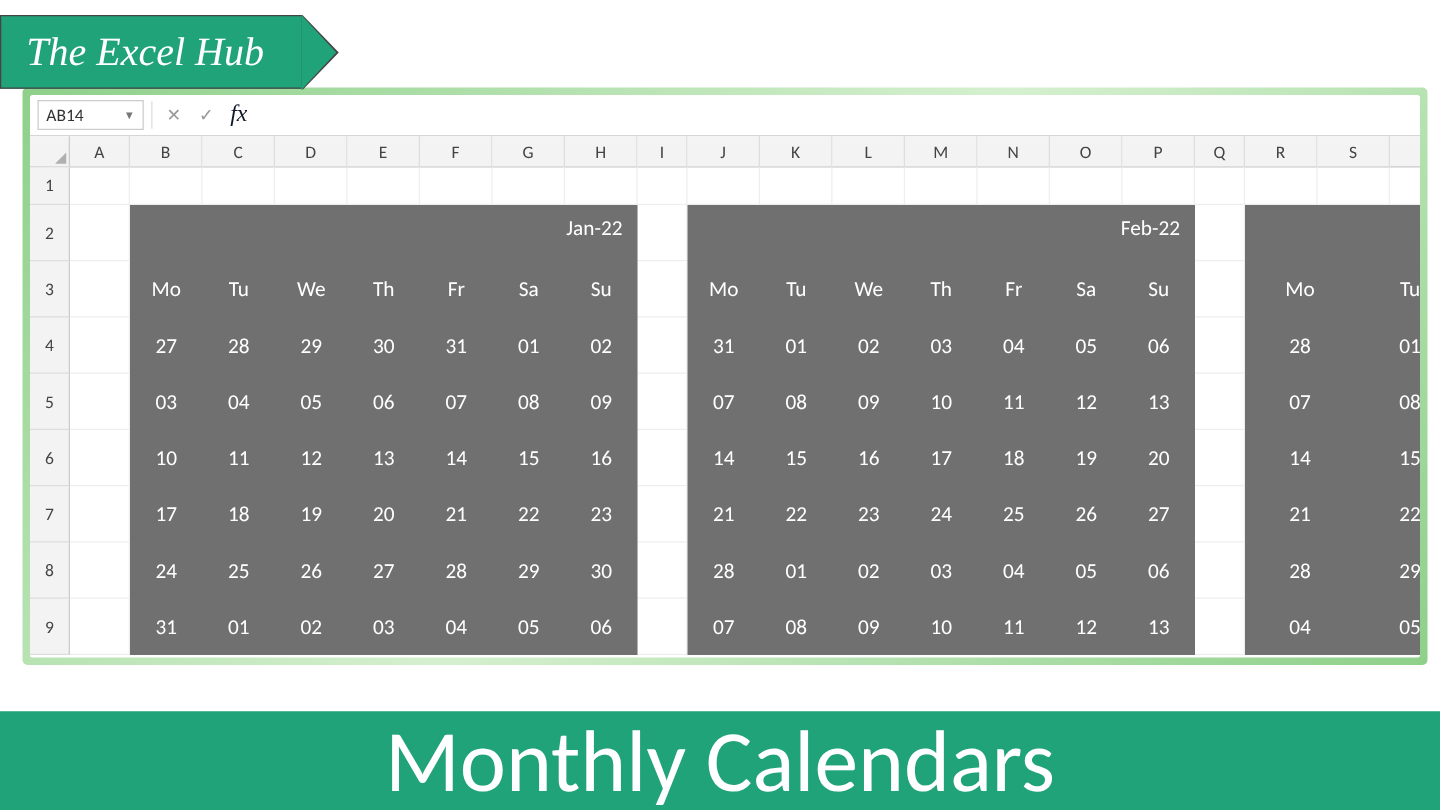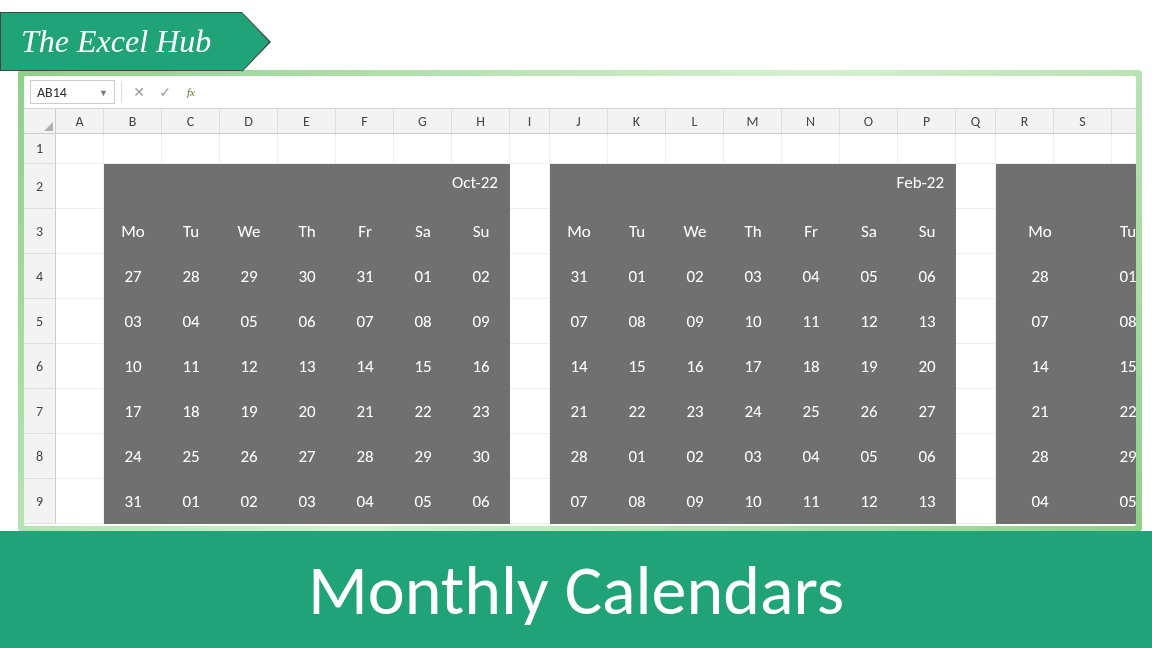--- a/index.html
+++ b/index.html
@@ -14,21 +14,21 @@
 
 .frame { position: absolute; top: 70px; left: 18px; right: 10px; bottom: 116px; border-radius: 4px; padding: 6px; background: linear-gradient(135deg, #8ed08a, #d5f0cf, #8ed08a); overflow: hidden; }
 .frame-inner { width: 100%; height: 100%; background: #fff; border-radius: 2px; overflow: hidden; position: relative; }
 
 
 .fbar { display: flex; align-items: center; height: 33px; border-bottom: 1px solid #d6d6d6; padding: 4px 6px; gap: 4px; }
 .namebox { width: 85px; height: 24px; border: 1px solid #ccc; display: flex; align-items: center; padding: 0 6px; font-size: 14px; justify-content: space-between; color: #333; }
 .namebox .dd { font-size: 9px; color: #777; }
 .fbar-divider { width: 1px; height: 22px; background: #ddd; margin: 0 2px; }
 .fbar-btn { width: 22px; height: 22px; display: flex; align-items: center; justify-content: center; color: #999; font-size: 14px; cursor: default; }
-.fx { font-style: italic; font-family: Georgia, serif; color: #4d7c0f; font-size: 11px; }
+.fx { font-style: italic; font-family: Georgia, serif; color: #0f172a; font-size: 19px; }
 .formula-input { flex: 1; height: 24px; border: none; outline: none; font-size: 14px; padding: 0 4px; }
 
 
 .colhdr-wrap { display: flex; height: 25px; border-bottom: 1px solid #ccc; background: #f3f3f3; }
 .corner { width: 32px; background: #f3f3f3; border-right: 1px solid #ccc; position: relative; }
 .corner::after { content: ""; position: absolute; right: 2px; bottom: 2px; width: 0; height: 0; border-left: 9px solid transparent; border-bottom: 9px solid #b0b0b0; }
 .colhdr { border-right: 1px solid #ddd; display: flex; align-items: center; justify-content: center; font-size: 14px; color: #444; background: #f3f3f3; }
 
 
 .grid { display: flex; position: relative; }
@@ -40,21 +40,21 @@
 .vline { position: absolute; top: 0; bottom: 0; width: 1px; background: #eee; }
 
 
 .cal { position: absolute; background: #707070; color: #fff; }
 .cal .month-label { position: absolute; top: 8px; right: 12px; font-size: 17px; color: #fff; }
 .cal-row { position: absolute; left: 0; right: 0; display: flex; }
 .cal-cell { flex: 1; text-align: center; font-size: 17px; color: #fff; padding: 12px 0; }
 .cal-row.hdr .cal-cell { font-weight: normal; }
 
 
-.banner { position: absolute; bottom: 0; left: 0; right: 0; height: 117px; background: #21a37a; color: #fff; display: flex; align-items: center; justify-content: center; font-size: 70px; font-family: Arial, sans-serif; }
+.banner { position: absolute; bottom: 0; left: 0; right: 0; height: 79px; background: #21a37a; color: #fff; display: flex; align-items: center; justify-content: center; font-size: 70px; font-family: Arial, sans-serif; }
 </style>
 </head>
 <body>
 
 <div class="badge-wrap">
   <div class="badge">The Excel Hub</div>
 </div>
 
 <div class="frame">
   <div class="frame-inner">
@@ -131,21 +131,21 @@
           <div class="vline" style="left: 609px;"></div>
           <div class="vline" style="left: 667px;"></div>
           <div class="vline" style="left: 725px;"></div>
           <div class="vline" style="left: 783px;"></div>
           <div class="vline" style="left: 841px;"></div>
           <div class="vline" style="left: 899px;"></div>
           <div class="vline" style="left: 939px;"></div>
           <div class="vline" style="left: 997px;"></div>
           <div class="vline" style="left: 1055px;"></div>
           <div class="cal" style="left: 48px; top: 30px; width: 406px; height: 360px;">
-            <div class="month-label">Oct-22</div>
+            <div class="month-label">Jan-22</div>
             <div class="cal-row hdr" style="top: 45px;">
               <div class="cal-cell">Mo</div>
               <div class="cal-cell">Tu</div>
               <div class="cal-cell">We</div>
               <div class="cal-cell">Th</div>
               <div class="cal-cell">Fr</div>
               <div class="cal-cell">Sa</div>
               <div class="cal-cell">Su</div>
             </div>
             <div class="cal-row" style="top: 90px;">

